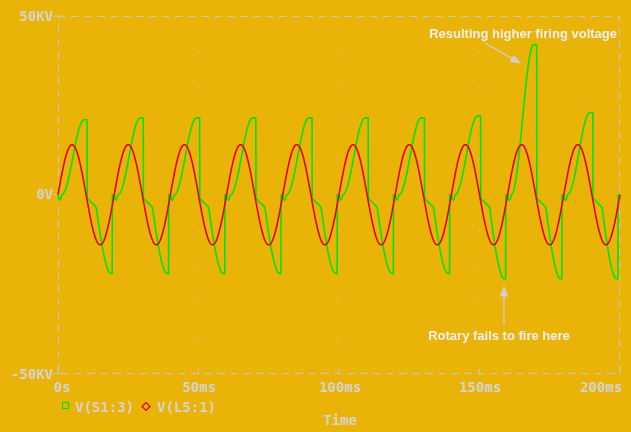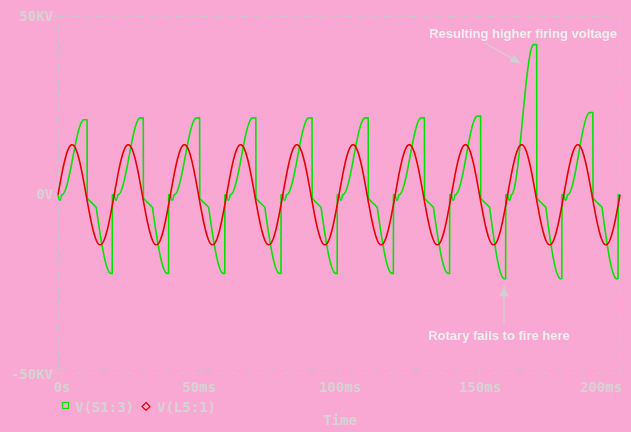--- a/index.html
+++ b/index.html
@@ -1,19 +1,19 @@
 <!DOCTYPE html>
 <html><head>
 <meta charset="utf-8">
 <style>
   html,body{margin:0;padding:0;background:#000;}
   .screen{
     position:relative;
     width:631px;height:432px;
-    background:#f9a8d4;
+    background:#eab308;
     overflow:hidden;
     font-family:"DejaVu Sans Mono", monospace;
   }
   svg text{user-select:none;}
   .axis-text{
     font-family:"DejaVu Sans Mono", monospace;
     font-size:14px;font-weight:bold;fill:#d4d4d4;
   }
   .legend-text{
     font-family:"DejaVu Sans Mono", monospace;

